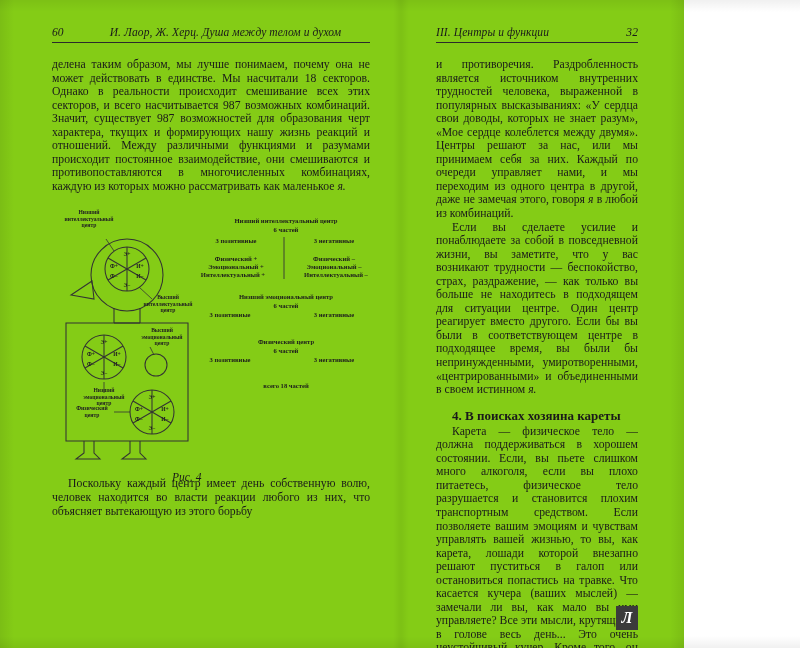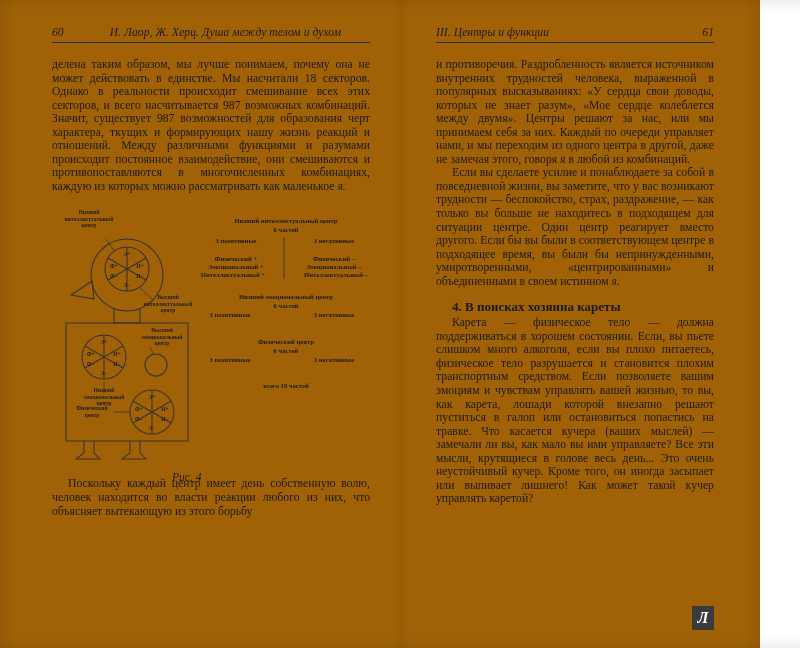--- a/index.html
+++ b/index.html
@@ -5,22 +5,22 @@
   html,body{margin:0;padding:0;}
   body{
     width:800px;height:648px;
     background:#ffffff;
     font-family:"Liberation Serif", serif;
     color:#1a1a1a;
     overflow:hidden;
   }
   .spread{
     position:relative;
-    width:760px;height:648px;
-    background:#a16207;
+    width:684px;height:648px;
+    background:#84cc16;
     display:flex;
   }
   
   .gutter{
     position:absolute;left:393px;top:0;width:16px;height:648px;
     background:linear-gradient(to right,rgba(0,0,0,0.00),rgba(0,0,0,0.055),rgba(0,0,0,0.00));
     pointer-events:none;z-index:5;
   }
   .edgeL{position:absolute;left:0;top:0;width:14px;height:648px;
     background:linear-gradient(to right,rgba(0,0,0,0.07),rgba(0,0,0,0));pointer-events:none;z-index:5;}
@@ -211,21 +211,21 @@
     </div>
 
     <p class="body indent after-fig">Поскольку каждый центр имеет день собственную волю, человек находится во власти реакции любого из них, что объясняет вытекающую из этого борьбу</p>
 
   </div>
 
   <div class="page page-right">
 
     <div class="runhead right">
       <span class="title">III. Центры и функции</span>
-      <span class="folio">61</span>
+      <span class="folio">32</span>
     </div>
 
     <p class="body"><span>и противоречия. Раздробленность является источником внутренних трудностей человека, выраженной в популярных высказываниях: «У сердца свои доводы, которых не знает разум», «Мое сердце колеблется между двумя». Центры решают за нас, или мы принимаем себя за них. Каждый по очереди управляет нами, и мы переходим из одного центра в другой, даже не замечая этого, говоря </span><span class="ital">я</span><span> в любой из комбинаций.</span></p>
 
     <p class="body indent"><span>Если вы сделаете усилие и понаблюдаете за собой в повседневной жизни, вы заметите, что у вас возникают трудности — беспокойство, страх, раздражение, — как только вы больше не находитесь в подходящем для ситуации центре. Один центр реагирует вместо другого. Если бы вы были в соответствующем центре в подходящее время, вы были бы непринужденными, умиротворенными, «центрированными» и объединенными в своем истинном </span><span class="ital">я.</span></p>
 
     <div class="sub-head">4. В поисках хозяина кареты</div>
 
 
     <p class="body indent">Карета — физическое тело — должна поддерживаться в хорошем состоянии. Если, вы пьете слишком много алкоголя, если вы плохо питаетесь, физическое тело разрушается и становится плохим транспортным средством. Если позволяете вашим эмоциям и чувствам управлять вашей жизнью, то вы, как карета, лошади которой внезапно решают пуститься в галоп или остановиться попастись на травке. Что касается кучера (ваших мыслей) — замечали ли вы, как мало вы ими управляете? Все эти мысли, крутящиеся в голове весь день... Это очень неустойчивый кучер. Кроме того, он иногда засыпает или выпивает лишнего! Как может такой кучер управлять каретой?</p>

